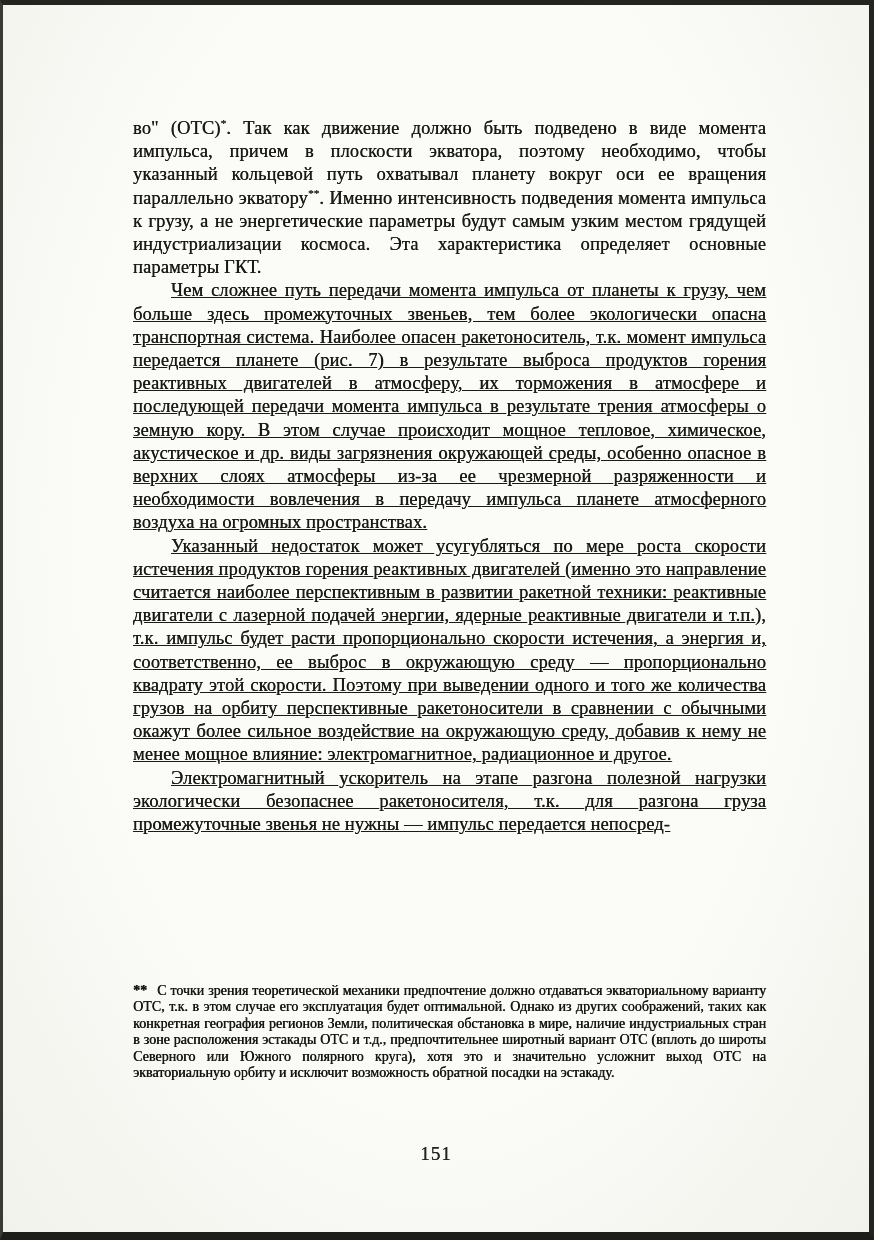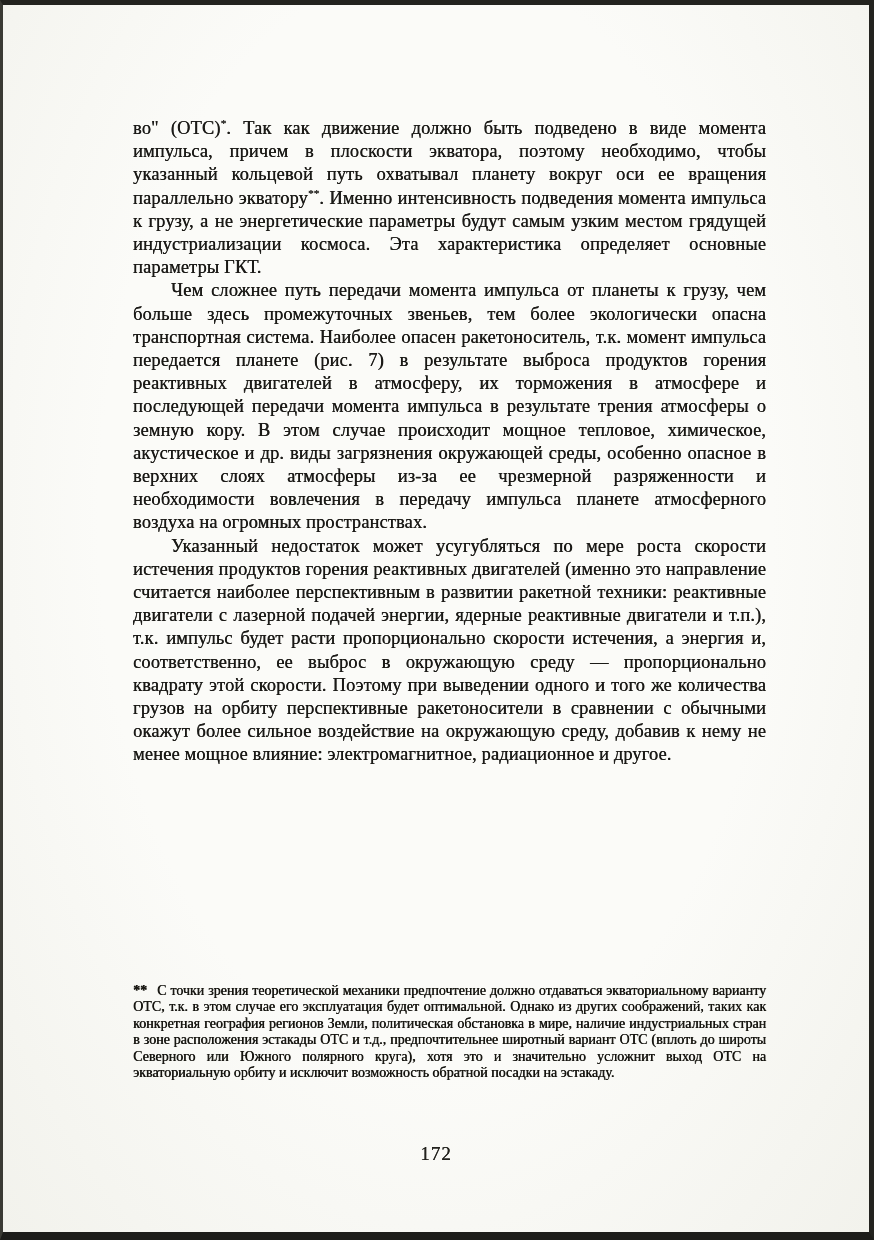--- a/index.html
+++ b/index.html
@@ -26,21 +26,21 @@
     width: 633px;
     font-size: 18.4px;
     line-height: 23.2px;
     color: #1b1a17;
     text-align: justify;
     letter-spacing: 0.15px;
     text-shadow: 0.3px 0 0 currentColor;
     hyphens: auto;
   }
   .para { text-indent: 0; }
-  .para.indent { text-indent: 38px; }
+  .para.indent { text-indent: 38px; text-decoration: underline; }
   sup.fnref {
     font-size: 0.62em;
     vertical-align: super;
     line-height: 0;
     letter-spacing: 0;
   }
   .footnotes {
     position: absolute;
     left: 130px;
     top: 978px;
@@ -71,18 +71,19 @@
   }
 </style>
 </head>
 <body>
 
 <div class="scan-page">
   <div class="text-block">
       <p class="para">во" (ОТС)<sup class="fnref">*</sup>. Так как движение должно быть подведено в виде момента импульса, причем в плоскости экватора, поэтому необходимо, чтобы указанный кольцевой путь охватывал планету вокруг оси ее вращения параллельно экватору<sup class="fnref">**</sup>. Именно интенсивность подведения момента импульса к грузу, а не энергетические параметры будут самым узким местом грядущей индустриализации космоса. Эта характеристика определяет основные параметры ГКТ.</p>
       <p class="para indent">Чем сложнее путь передачи момента импульса от планеты к грузу, чем больше здесь промежуточных звеньев, тем более экологически опасна транспортная система. Наиболее опасен ракетоноситель, т.к. момент импульса передается планете (рис. 7) в результате выброса продуктов горения реактивных двигателей в атмосферу, их торможения в атмосфере и последующей передачи момента импульса в результате трения атмосферы о земную кору. В этом случае происходит мощное тепловое, химическое, акустическое и др. виды загрязнения окружающей среды, особенно опасное в верхних слоях атмосферы из-за ее чрезмерной разряженности и необходимости вовлечения в передачу импульса планете атмосферного воздуха на огромных пространствах.</p>
       <p class="para indent">Указанный недостаток может усугубляться по мере роста скорости истечения продуктов горения реактивных двигателей (именно это направление считается наиболее перспективным в развитии ракетной техники: реактивные двигатели с лазерной подачей энергии, ядерные реактивные двигатели и т.п.), т.к. импульс будет расти пропорционально скорости истечения, а энергия и, соответственно, ее выброс в окружающую среду — пропорционально квадрату этой скорости. Поэтому при выведении одного и того же количества грузов на орбиту перспективные ракетоносители в сравнении с обычными окажут более сильное воздействие на окружающую среду, добавив к нему не менее мощное влияние: электромагнитное, радиационное и другое.</p>
+      <p class="para indent">Электромагнитный ускоритель на этапе разгона полезной нагрузки экологически безопаснее ракетоносителя, т.к. для разгона груза промежуточные звенья не нужны — импульс передается непосред-</p>
     </div>
   <div class="footnotes">
       <p class="footnote"><span class="fn-marker">**</span>С точки зрения теоретической механики предпочтение должно отдаваться экваториальному варианту ОТС, т.к. в этом случае его эксплуатация будет оптимальной. Однако из других соображений, таких как конкретная география регионов Земли, политическая обстановка в мире, наличие индустриальных стран в зоне расположения эстакады ОТС и т.д., предпочтительнее широтный вариант ОТС (вплоть до широты Северного или Южного полярного круга), хотя это и значительно усложнит выход ОТС на экваториальную орбиту и исключит возможность обратной посадки на эстакаду.</p>
     </div>
-  <div class="page-number">172</div>
+  <div class="page-number">151</div>
 </div>
 
 </body></html>

